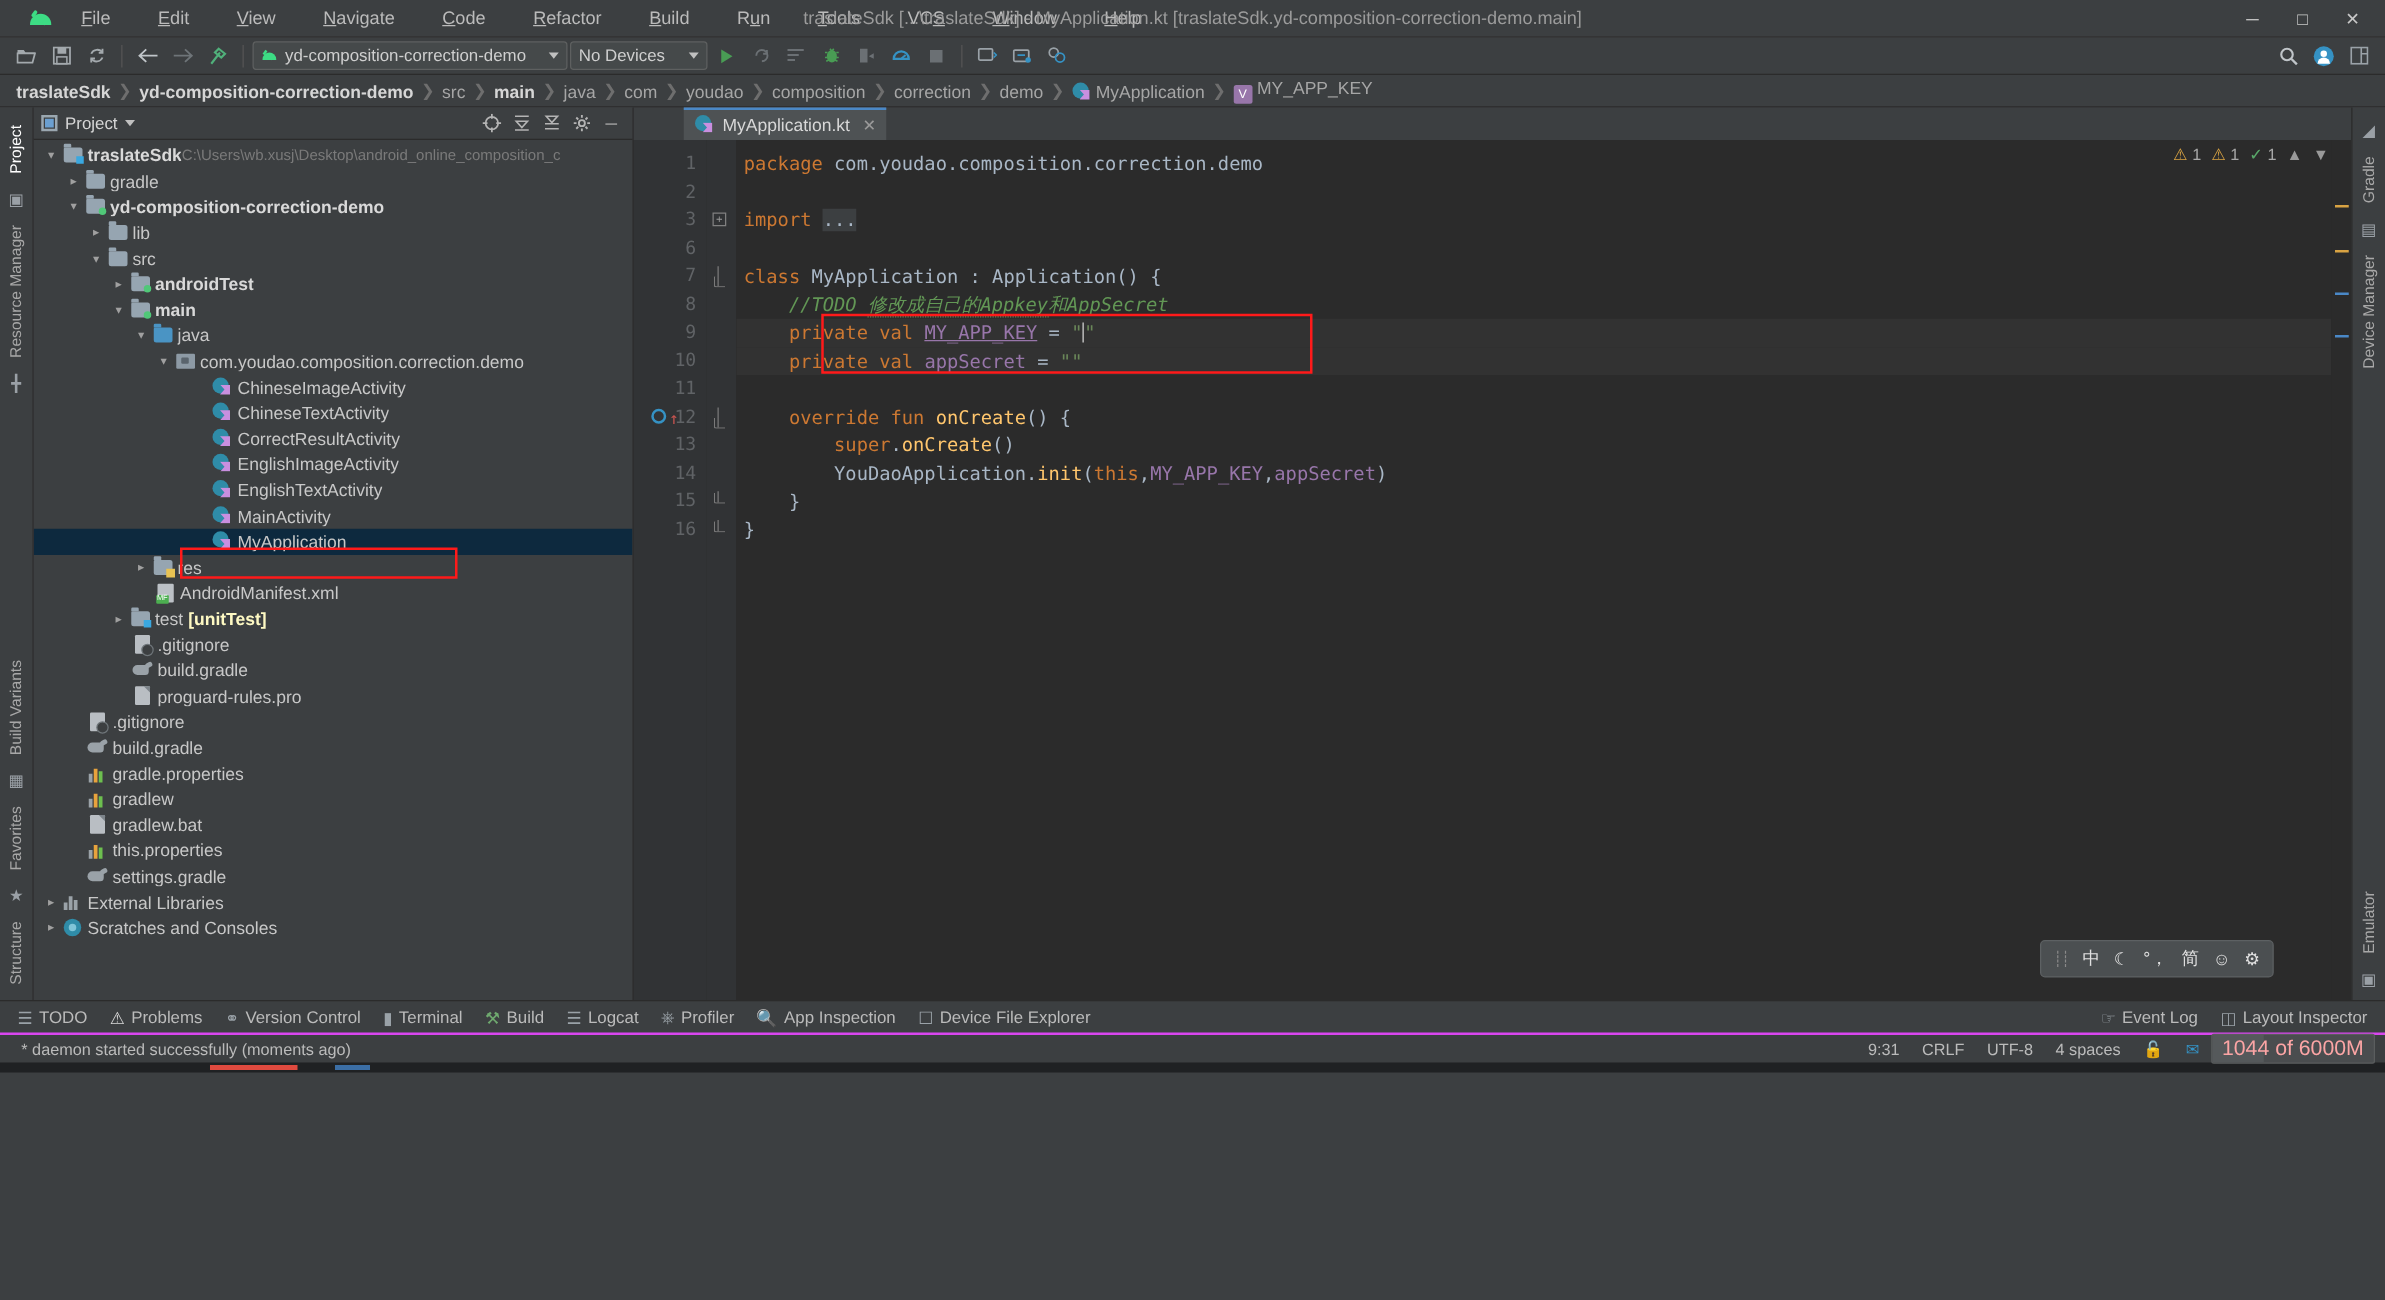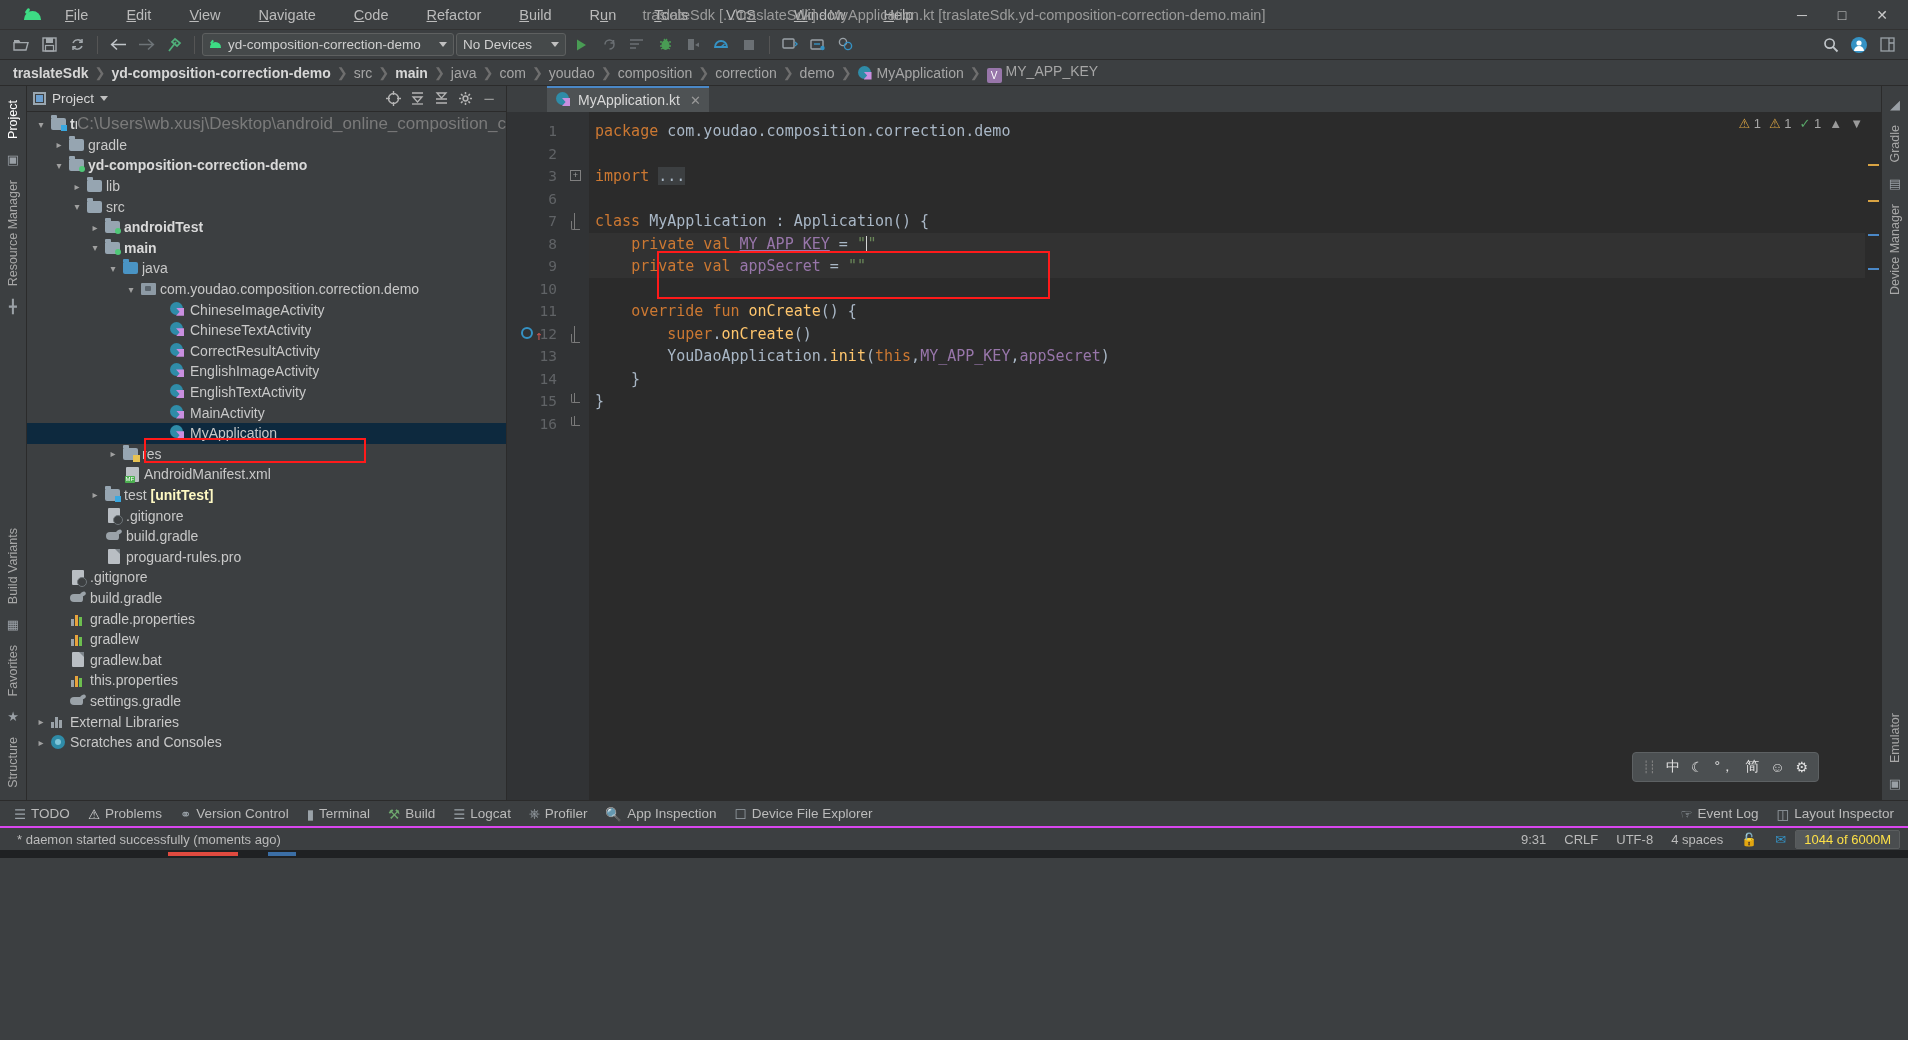--- a/index.html
+++ b/index.html
@@ -110,21 +110,21 @@
     display: flex; align-items: center; height: 20.6px; padding-left: 6px;
     font-size: 14px; color: #c8c8c8; white-space: nowrap; position: relative;
   }
   .trow.sel { background: #0d293e; }
   .trow .arrow {
     width: 16px; text-align: center; color: #a0a0a0; font-size: 10px; flex: none;
   }
   .trow .ico { width: 18px; flex: none; display:flex; align-items:center; justify-content:center; margin-right: 3px;}
   .trow .lbl { overflow: hidden; }
   .trow.bold .lbl { font-weight: bold; color: #d9d9d9; }
-  .tpath { color: #7a7a7a; font-size: 17px; margin-left: 0; }
+  .tpath { color: #7a7a7a; font-size: 12px; margin-left: 0; }
   .tsub { color: #fef9c3; font-weight: bold; margin-left: 4px; }
 
   
   .ic-folder { width:15px;height:12px; background:#96a5b1; border-radius:1px 2px 2px 2px; position:relative;}
   .ic-folder::before{content:"";position:absolute;top:-3px;left:0;width:6px;height:3px;background:#96a5b1;border-radius:1px 1px 0 0;}
   .ic-folder.blue{background:#4a94c4;} .ic-folder.blue::before{background:#4a94c4;}
   .ic-folder .dot{position:absolute;right:-1px;bottom:-1px;width:6px;height:6px;border-radius:50%;background:#50c878;}
   .ic-folder .sqb{position:absolute;right:-1px;bottom:-1px;width:6px;height:6px;background:#3aa8e0;}
   .ic-folder .lines{position:absolute;right:-2px;bottom:-2px;width:7px;height:7px;background:#e8c252;}
   .ic-pkg { width:15px;height:12px;background:#8d9aa5;border-radius:1px;position:relative;}
@@ -241,21 +241,21 @@
 
   
   .statusbar {
     height: 24px; background: #3c3f41; display: flex; align-items: center;
     padding: 0 8px; font-size: 13px; color: #bbbbbb; border-top: 2px solid #d946ef;
   }
   .st-item { padding: 0 9px; white-space: nowrap; }
   .st-spacer { flex: 1; }
   .mem-bar {
     border: 1px solid #5a5d5e; background: #4a4d4f; padding: 1px 8px; border-radius: 2px;
-    font-size: 13px; color: #fde047; position: relative; overflow:hidden;
+    font-size: 17px; color: #fca5a5; position: relative; overflow:hidden;
   }
   .mem-bar .fill { position:absolute; left:0; top:0; bottom:0; width:32%; background:#55595b;}
   .mem-bar span { position: relative; }
   
   .taskbar { height: 8px; background: #1f2123; display:flex; align-items:center; }
   .tb-chip { height: 4px; background:#e04a3f; width: 70px; margin-left: 168px;}
   .tb-chip2 { height: 4px; background:#3b6ea5; width: 28px; margin-left: 30px;}
 </style>
 </head>
 <body>
@@ -802,20 +802,21 @@
             <span class="fold-brace" style="height:9px;"></span>
           </div>
       </div>
 
       <div class="code-area">
         <div class="cline"><span class="kw">package</span><span class="pl"> com.youdao.composition.correction.demo</span></div>
         <div class="cline"></div>
         <div class="cline"><span class="kw">import</span><span class="pl"> </span><span style="background:#3c3f41;color:#a9b7c6;">...</span></div>
         <div class="cline"></div>
         <div class="cline"><span class="kw">class</span><span class="pl"> </span><span class="pl">MyApplication</span><span class="pl"> : </span><span class="pl">Application() {</span></div>
+        <div class="cline"><span class="cmt">    //TODO </span><span class="cmt typo">修改成自己的Appkey</span><span class="cmt">和AppSecret</span></div>
         <div class="cline hl"><span class="pl">    </span><span class="kw">private val </span><span class="cnst underline-wavy">MY_APP_KEY</span><span class="pl"> = </span><span class="str">"</span><span class="caret-blink"></span><span class="str">"</span></div>
         <div class="cline hl"><span class="pl">    </span><span class="kw">private val </span><span class="cnst">appSecret</span><span class="pl"> = </span><span class="str">""</span></div>
         <div class="cline"></div>
         <div class="cline"><span class="pl">    </span><span class="kw">override fun </span><span class="fn">onCreate</span><span class="pl">() {</span></div>
         <div class="cline"><span class="pl">        </span><span class="kwthis">super</span><span class="pl">.</span><span class="fn">onCreate</span><span class="pl">()</span></div>
         <div class="cline"><span class="pl">        YouDaoApplication.</span><span class="fn">init</span><span class="pl">(</span><span class="kw">this</span><span class="pl">,</span><span class="cnst">MY_APP_KEY</span><span class="pl">,</span><span class="cnst">appSecret</span><span class="pl">)</span></div>
         <div class="cline"><span class="pl">    }</span></div>
         <div class="cline"><span class="pl">}</span></div>
 
         <div class="annot" style="left:68px; top:139px; width:393px; height:48px;"></div>

